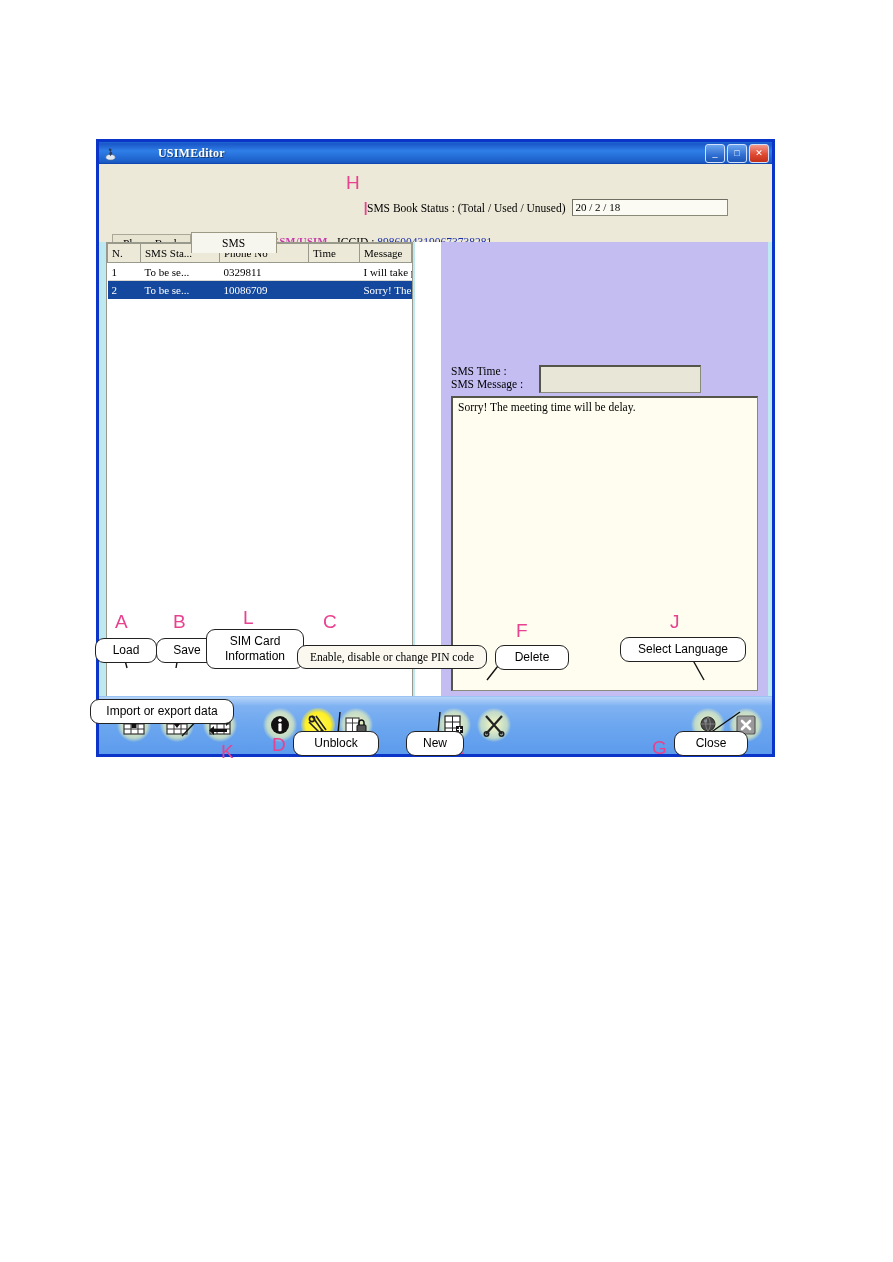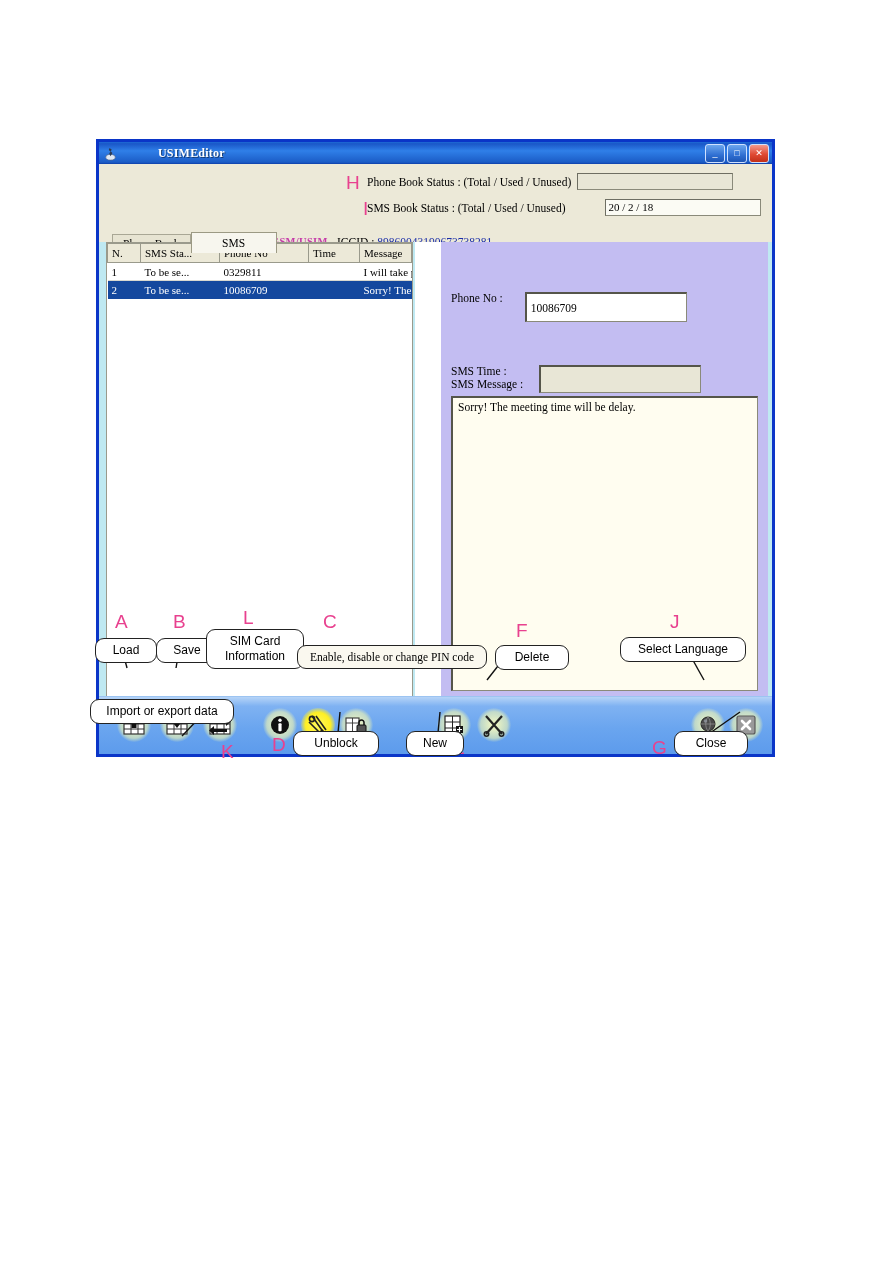--- a/index.html
+++ b/index.html
@@ -37,21 +37,21 @@
   .wbtn.close{background:linear-gradient(to bottom,#f29a8e,#e04a33 55%,#c22f18);}
   .wbtn .g{display:block;}
 
   
   #header-area{
     position:relative;height:78px;background:#ece9d8;
     border-bottom:0;
   }
   .status-row{position:absolute;display:flex;align-items:center;}
   #pb-status-row{left:268px;top:9px;}
-  #sms-status-row{left:268px;top:35px;gap:33px;}
+  #sms-status-row{left:268px;top:35px;}
   .status-label{
     font-size:11.5px;color:#000;font-family:"Liberation Serif",serif;white-space:nowrap;
   }
   .status-field{
     margin-left:6px;width:148px;height:15px;
     border:1px solid #8a8a7a;border-top-color:#6e6e62;border-left-color:#6e6e62;
     background:#e8e6d6;font-size:11px;padding:0 3px;line-height:15px;
     font-family:"Liberation Serif",serif;color:#000;overflow:hidden;white-space:nowrap;
   }
   #sms-status-row .status-field{background:#fbfbf4;}
@@ -184,24 +184,20 @@
           <span class="g">□</span>
         </span>
       <span class="wbtn close">
           <span class="g">✕</span>
         </span>
     </span>
   </div>
 
   <div id="header-area">
 
-    <div class="status-row" id="pb-status-row">
-      <span class="status-label">Phone Book Status : (Total / Used / Unused)</span>
-      <span class="status-field"></span>
-    </div>
 
     <div class="status-row" id="sms-status-row">
       <span class="status-label">SMS Book Status : (Total / Used / Unused)</span>
       <span class="status-field">20 / 2 / 18</span>
     </div>
 
     <div id="tab-strip">
       <div class="tab inactive">Phone Book</div>
       <div class="tab active">SMS</div>
     </div>
@@ -243,24 +239,20 @@
             <td>To be se...</td>
             <td>10086709</td>
             <td></td>
             <td>Sorry! The meeting tim</td>
           </tr>
         </tbody>
       </table>
     </div>
 
     <div id="right-pane">
-      <div class="field-row" id="f-phone">
-        <span class="field-label">Phone No :</span>
-        <span class="field-box white">10086709</span>
-      </div>
       <div class="field-row" id="f-time">
         <span class="field-label">SMS Time :</span>
         <span class="field-box"></span>
       </div>
       <div class="field-row" id="f-msglabel">
         <span class="field-label">SMS Message :</span>
       </div>
       <div id="msg-box">Sorry! The meeting time will be delay.</div>
     </div>
 

